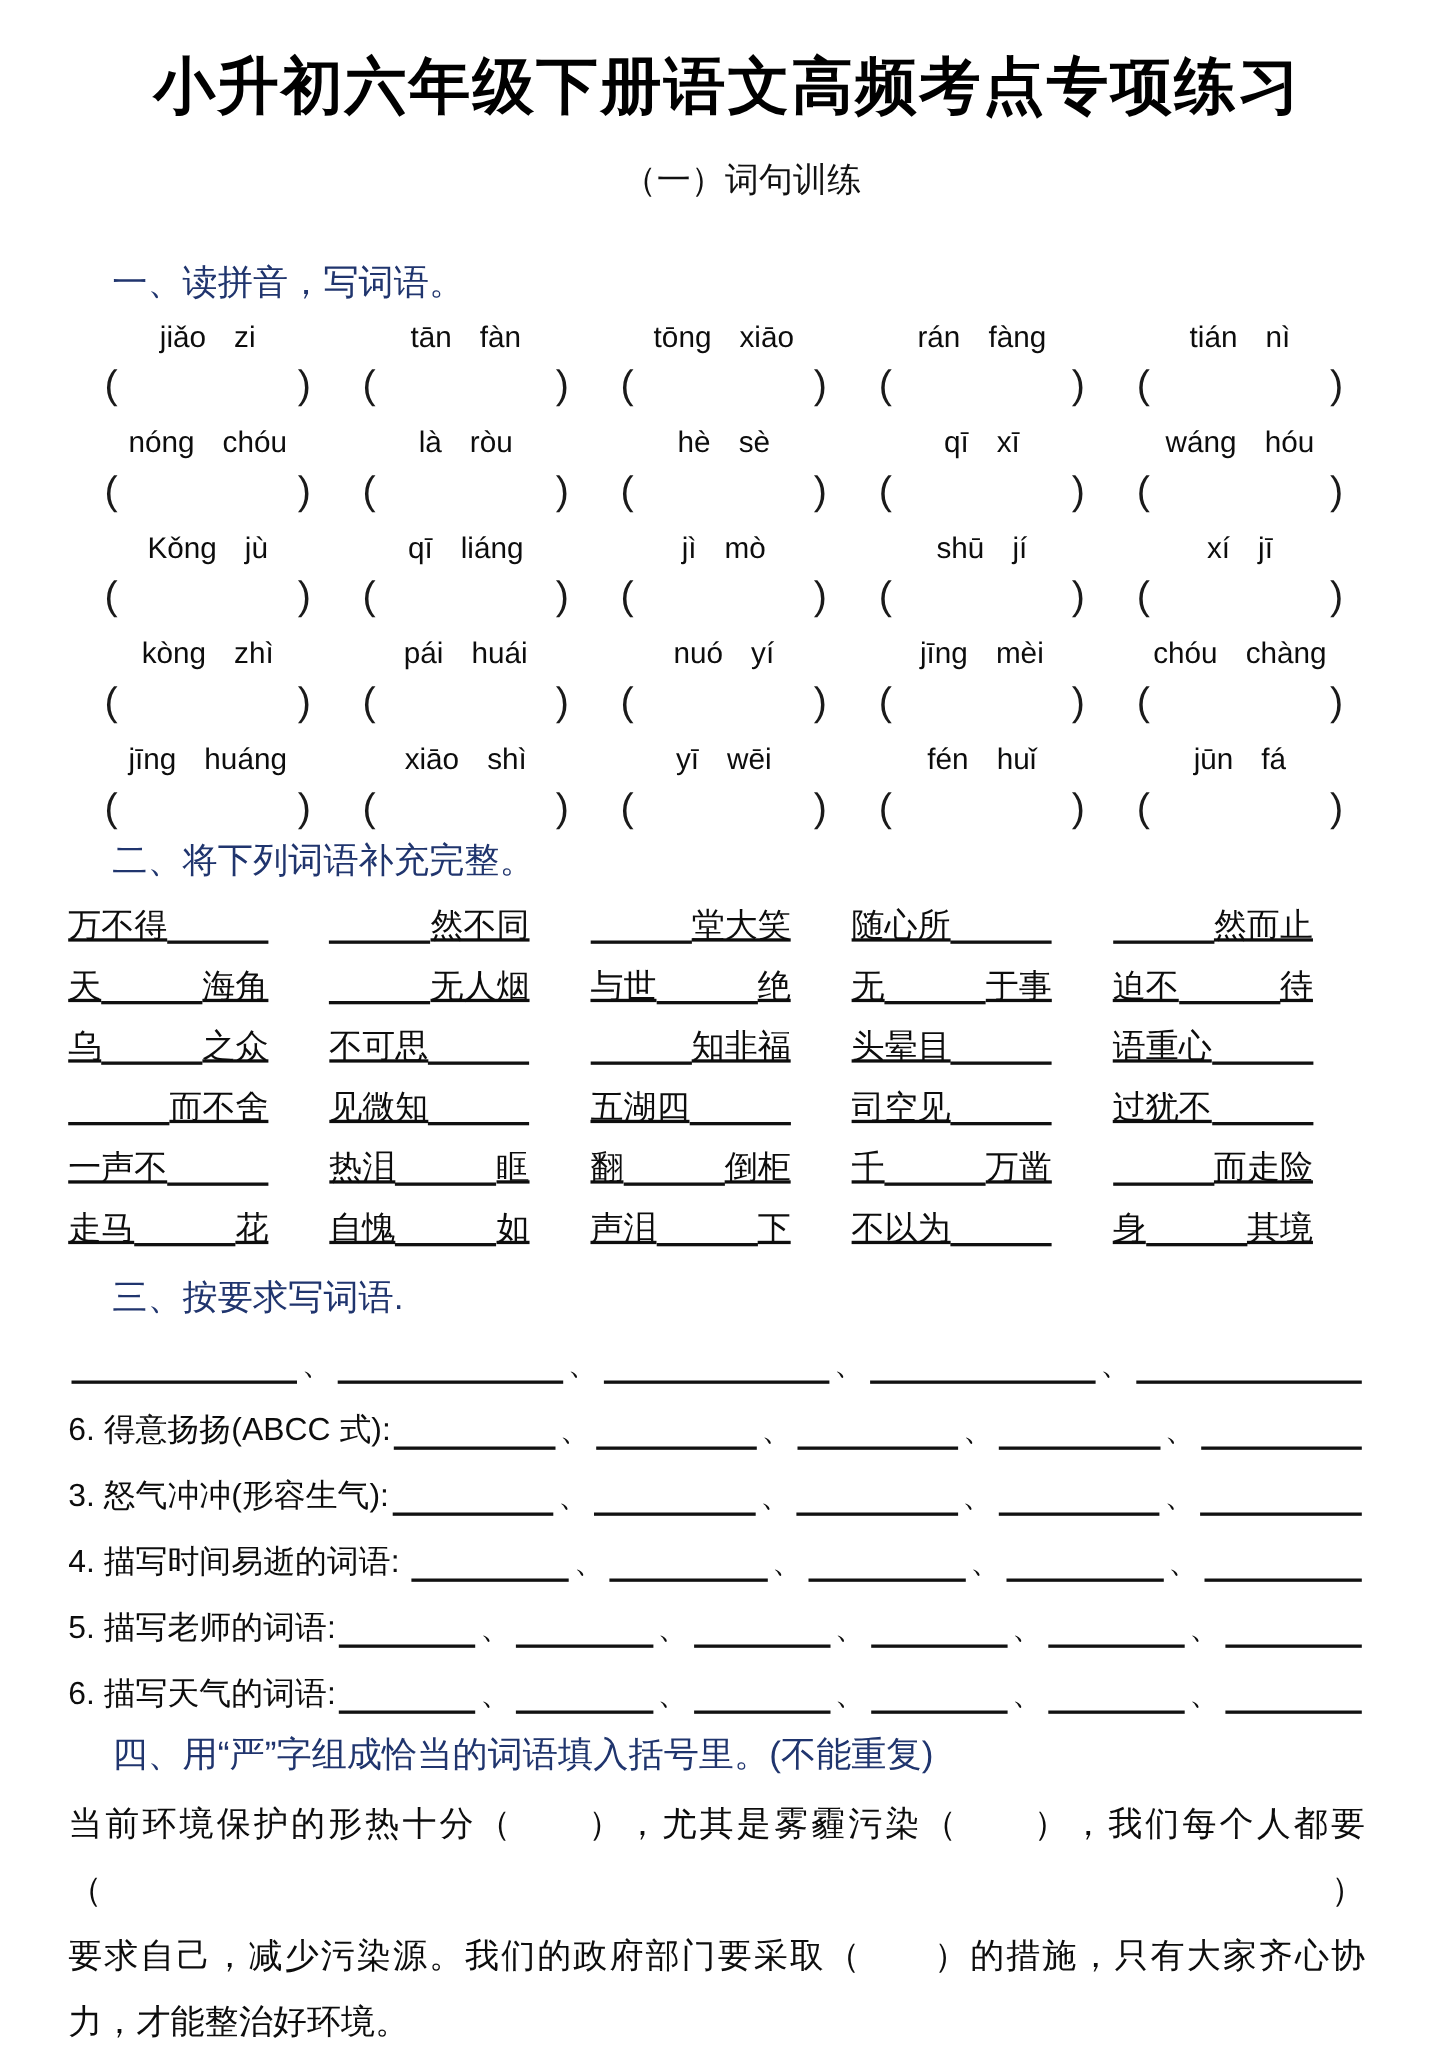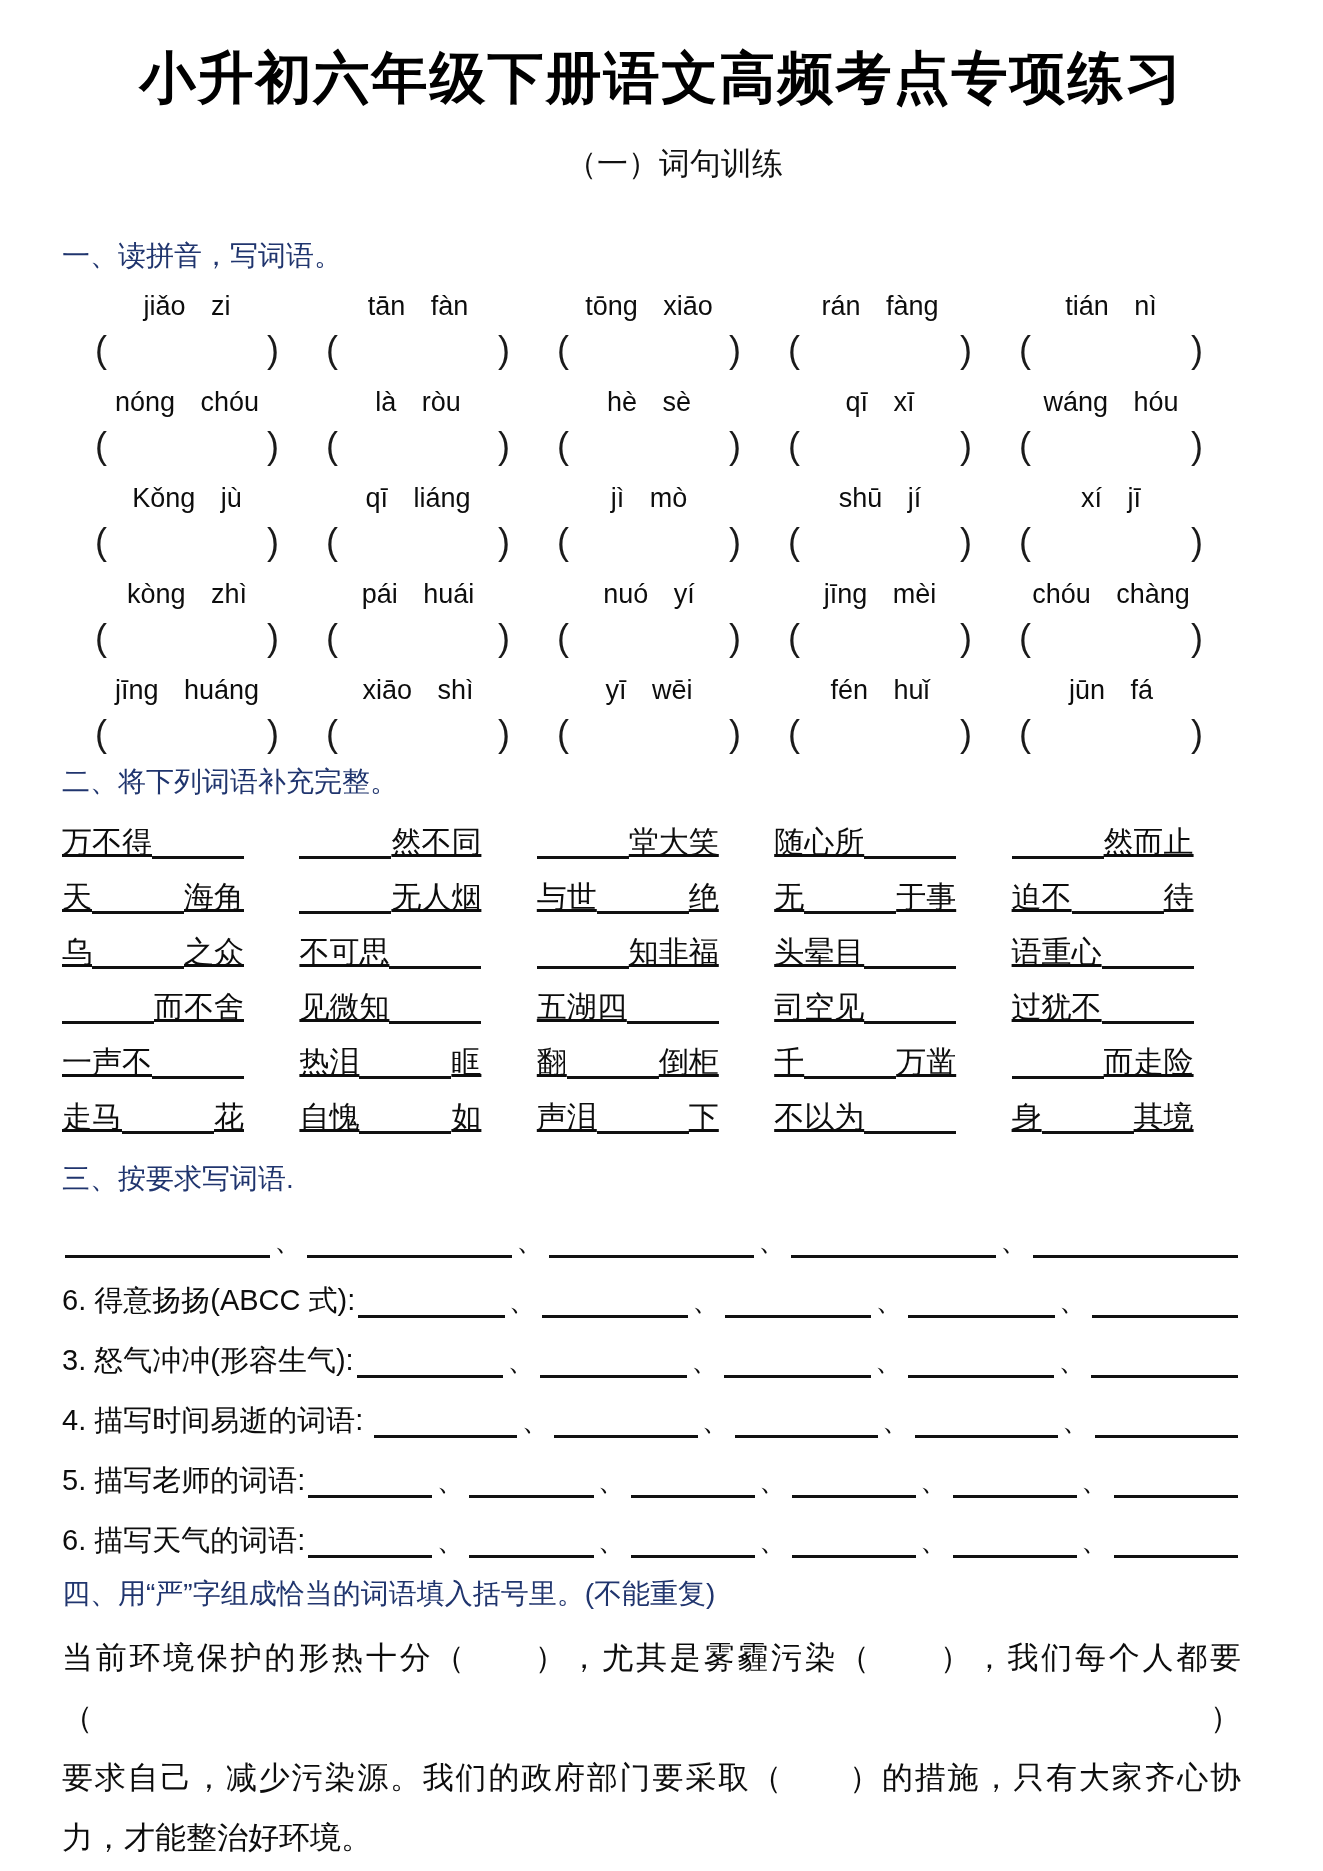--- a/index.html
+++ b/index.html
@@ -21,32 +21,33 @@
   .subtitle{
     margin-top:34px;
     text-align:center;
     font-size:31px;line-height:40px;
     color:#111;
     padding-left:26px;
   }
   .content{padding:0 82px 0 62px;}
   .sec-heading{
     color:#20356e;
-    font-size:28px;line-height:36px;
+    font-size:32px;line-height:36px;
     font-weight:500;
     margin-top:26px;
     white-space:nowrap;
+    margin-left:40px;
   }
   #sec1-heading{margin-top:54px;}
   #sec2-heading{margin-top:10px;}
   #sec3-heading{margin-top:26px;}
   #sec4-heading{margin-top:18px;}
 
   
-  .py-grid{margin:10px 38px 0 33px;}
+  .py-grid{margin:10px 20px 0 33px;}
   .py-row{
     display:grid;grid-template-columns:repeat(5,1fr);
     column-gap:47px;margin-top:14px;
   }
   .py-cell{
     text-align:center;font-size:27px;line-height:36px;
     white-space:pre;word-spacing:18px;color:#0d0d0d;
   }
   .paren-row{
     display:grid;grid-template-columns:repeat(5,1fr);

